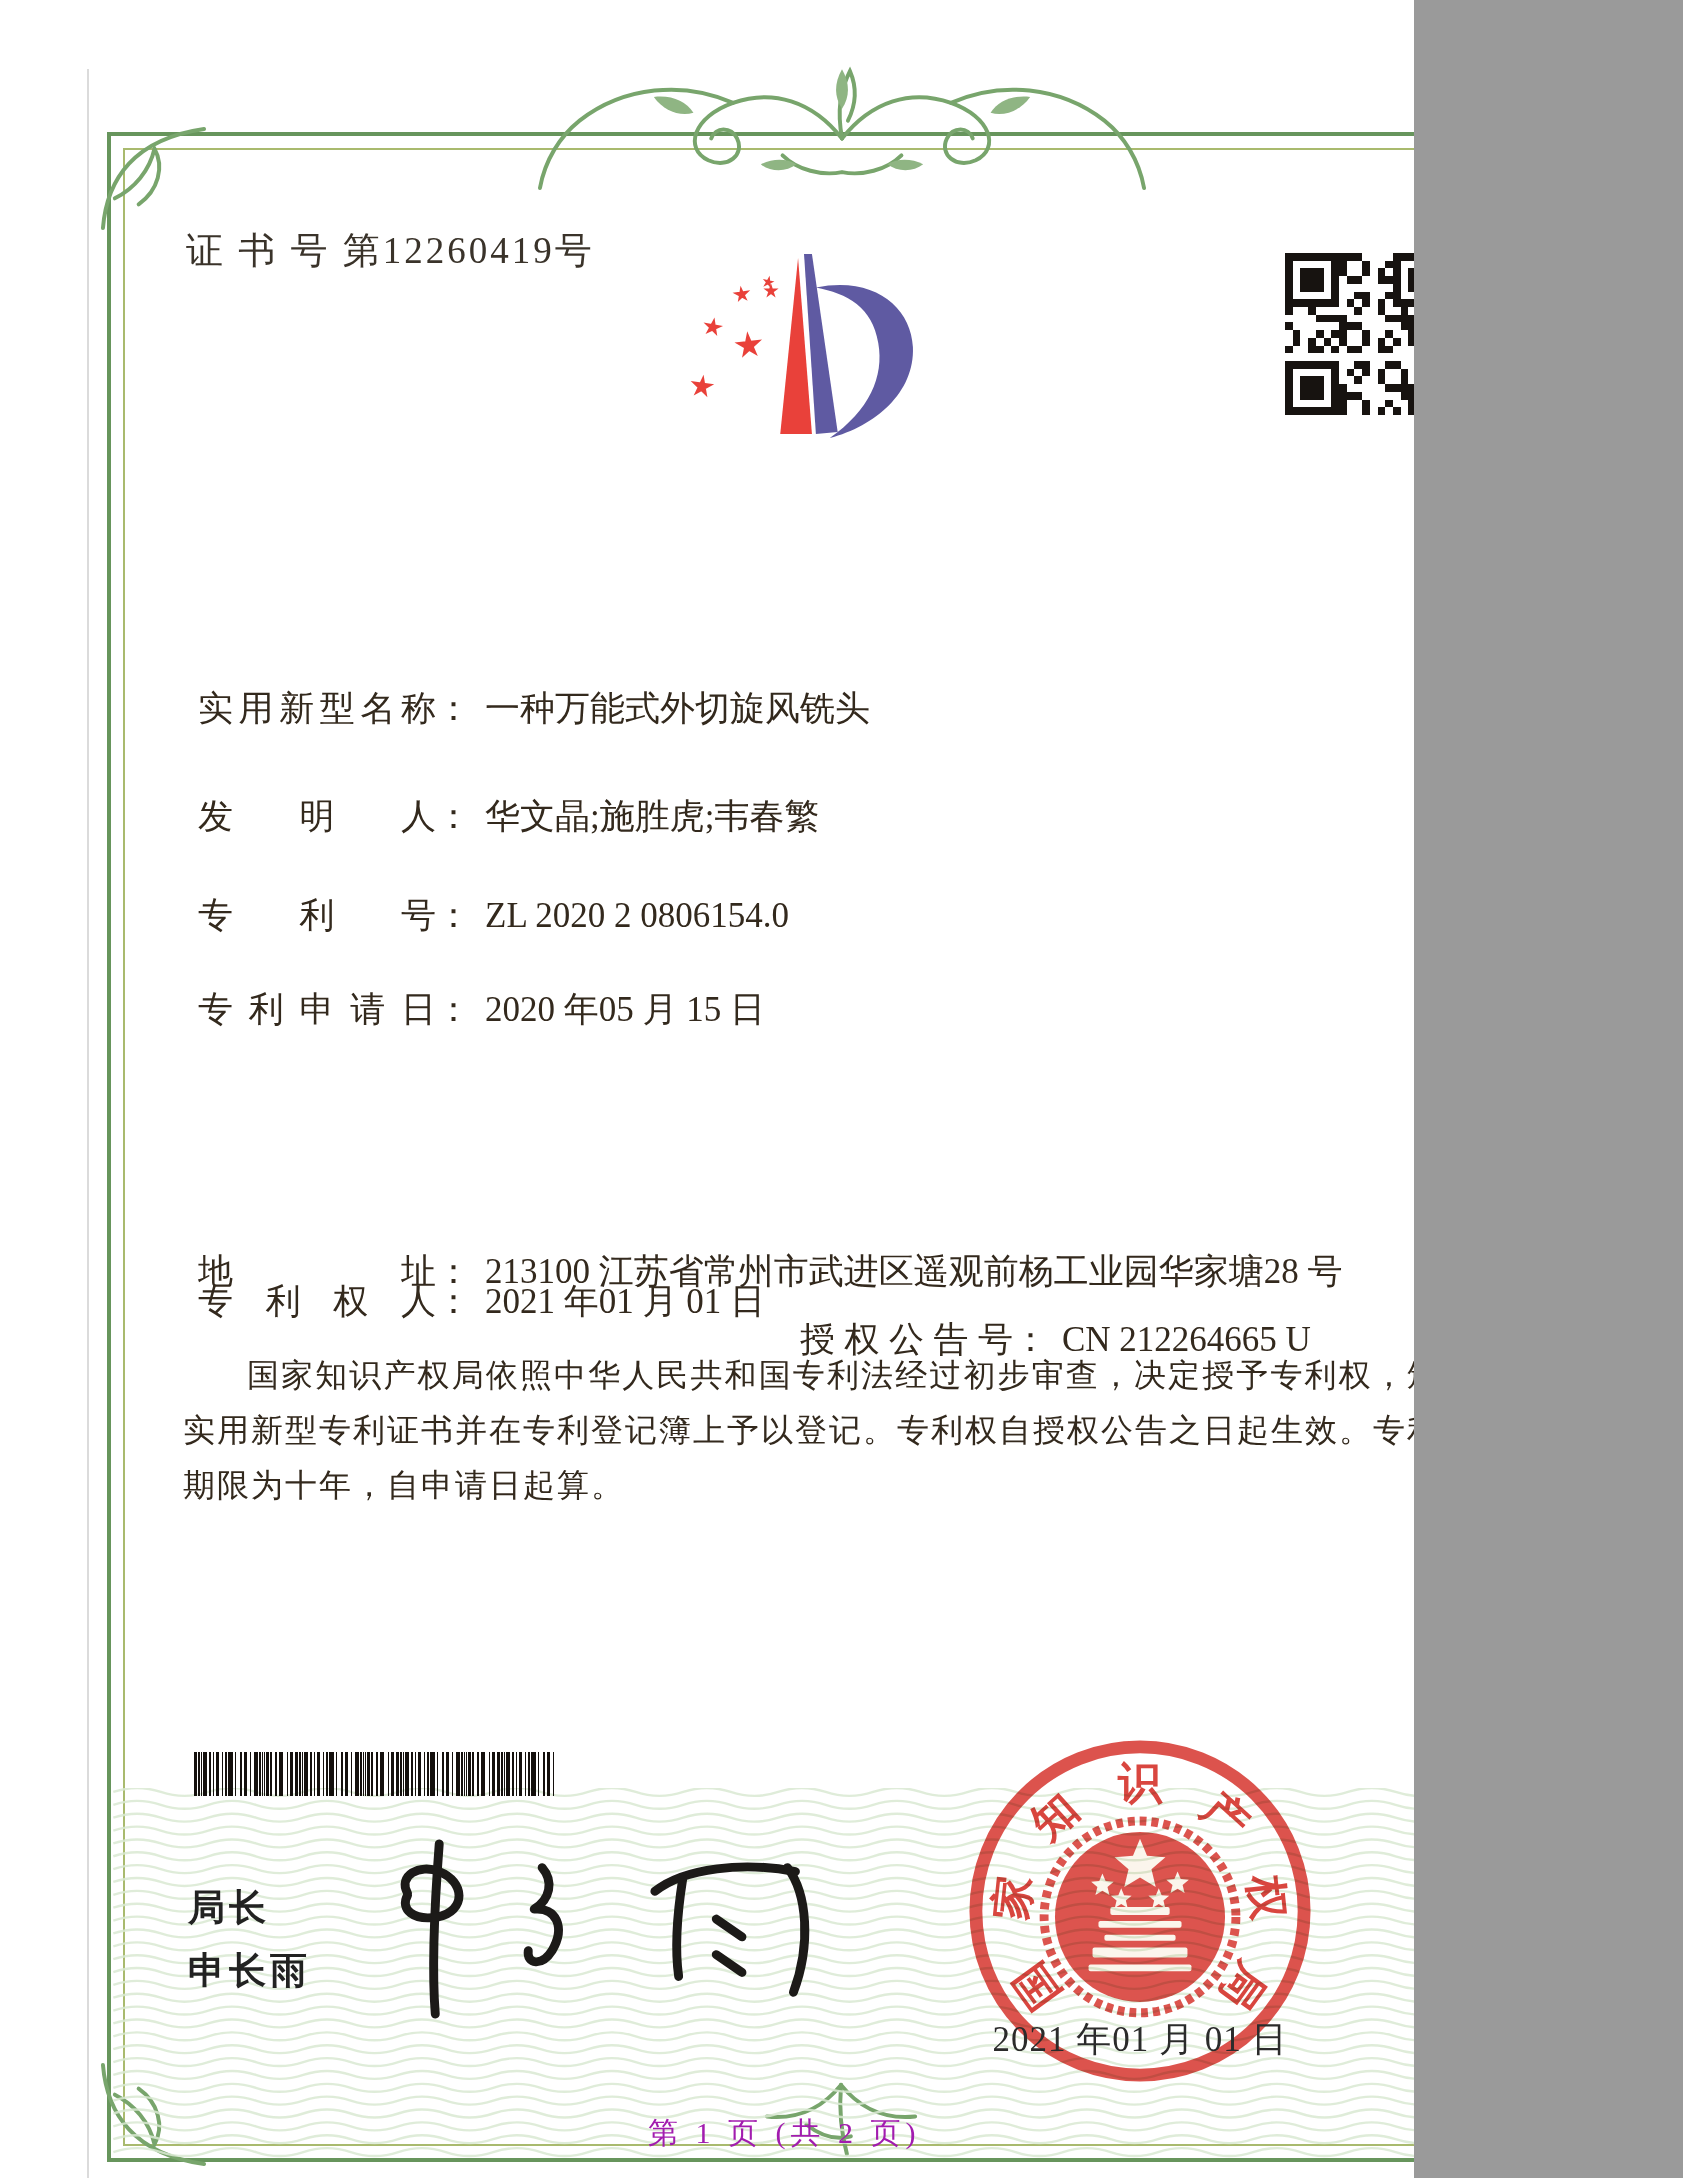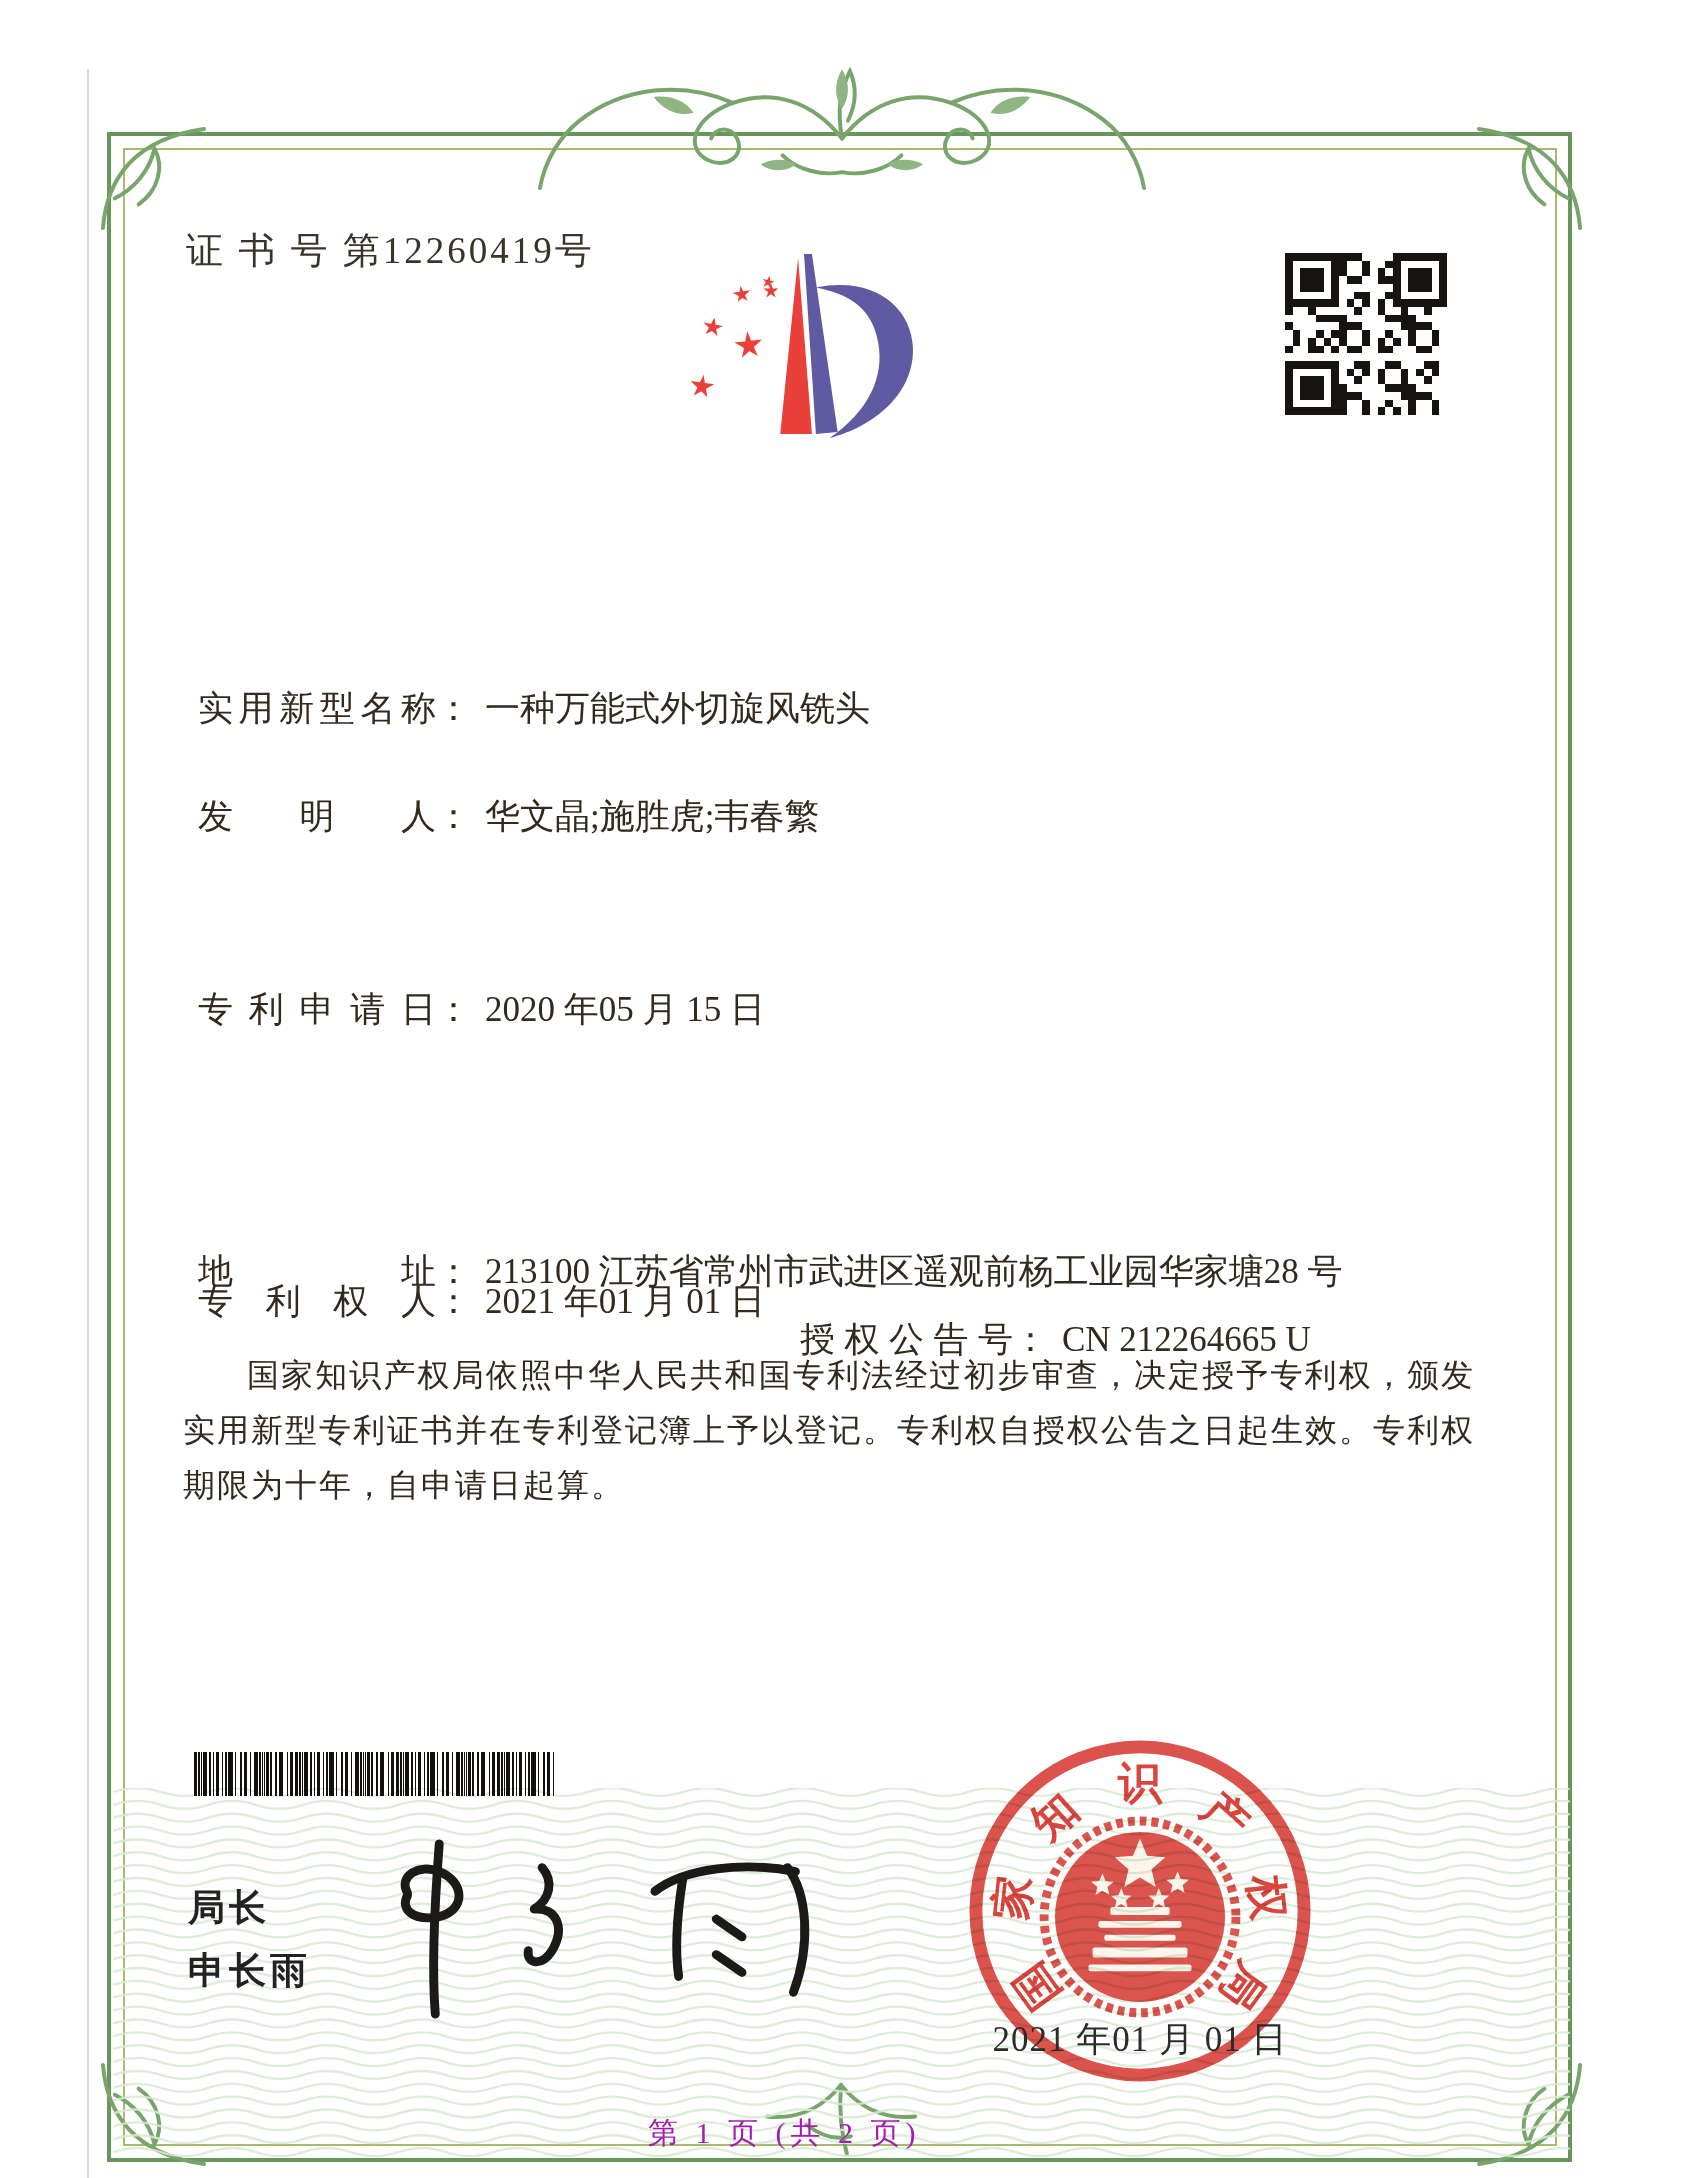--- a/index.html
+++ b/index.html
@@ -1,16 +1,16 @@
 <!DOCTYPE html>
 <html><head>
 <meta charset="utf-8">
 <style>
   html,body{margin:0;padding:0;background:#9a9a9a;}
-  .page{position:relative;width:1683px;height:2178px;background:#ffffff;overflow:hidden;
+  .page{position:relative;width:1414px;height:2178px;background:#ffffff;overflow:hidden;
         font-family:"Liberation Serif","DejaVu Serif",serif;color:#2c2722;}
   
   .frame-outer{position:absolute;left:107px;top:132px;width:1465px;height:2030px;
                border:4px solid #67955c;box-sizing:border-box;}
   .frame-inner{position:absolute;left:123px;top:148px;width:1434px;height:1998px;
                border:2px solid #a9ba6e;box-sizing:border-box;}
   .edge-shadow{position:absolute;left:87px;top:69px;width:2px;height:2109px;background:#bdbdbd;opacity:.55;}
   .flourish{position:absolute;pointer-events:none;}
   
   .cert-no{position:absolute;left:186px;top:226px;font-size:37px;letter-spacing:3px;color:#3a332a;}
@@ -616,20 +616,23 @@
       <div></div>
     </div>
 
 
   <div class="row" style="top:685px;font-family:Liberation Serif, serif;">
     <span class="lbl">实用新型名称</span><span class="colon">：</span><span class="val">一种万能式外切旋风铣头</span>
   </div>
   <div class="row" style="top:793px;">
     <span class="lbl">发明人</span><span class="colon">：</span><span class="val">华文晶;施胜虎;韦春繁</span>
   </div>
+  <div class="row" style="top:892px;">
+    <span class="lbl">专利号</span><span class="colon">：</span><span class="val">ZL 2020 2 0806154.0</span>
+  </div>
   <div class="row" style="top:986px;">
     <span class="lbl">专利申请日</span><span class="colon">：</span><span class="val">2020 年05 月 15 日</span>
   </div>
   <div class="row" style="top:1248px;">
     <span class="lbl">地址</span><span class="colon">：</span><span class="val">213100 江苏省常州市武进区遥观前杨工业园华家塘28 号</span>
   </div>
   <div class="row" style="top:1278px;width:1287px;">
     <span class="lbl">专利权人</span><span class="colon">：</span><span class="val">2021 年01 月 01 日</span>
     <span class="cell2">
       <span class="lbl2">授权公告号</span><span class="colon">：</span><span class="val">CN 212264665 U</span>

